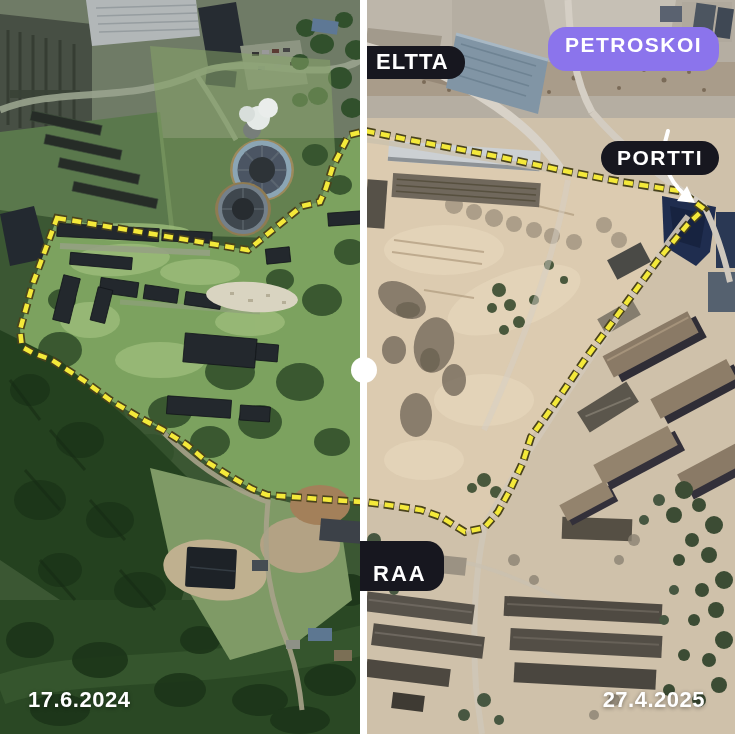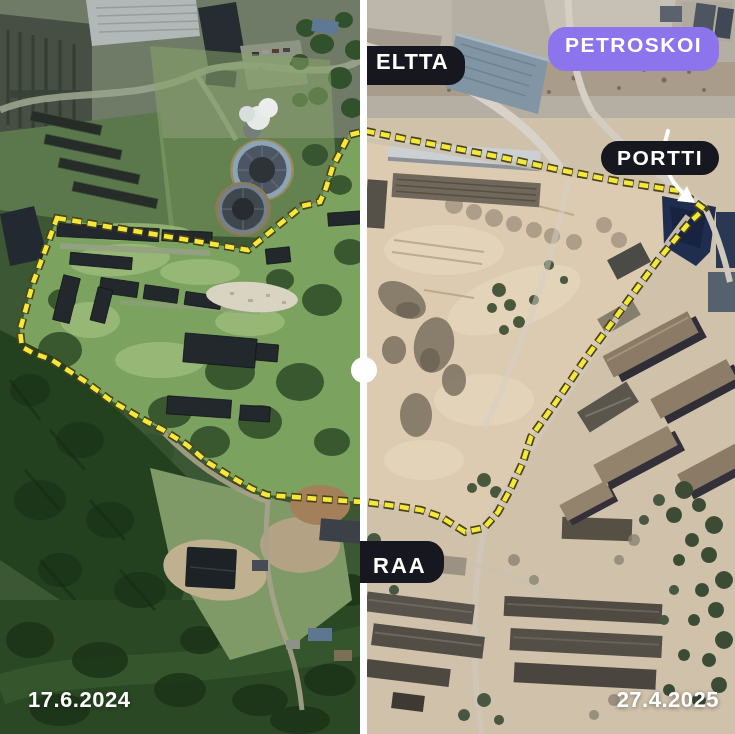--- a/index.html
+++ b/index.html
@@ -17,31 +17,31 @@
   .boundary-top{fill:none;stroke:var(--color-boundary_yellow,#f4e93a);stroke-width:4.6;stroke-dasharray:9 6.5;}
   .arrow-line{fill:none;stroke:var(--color-arrow,#fff);stroke-width:4;stroke-linecap:round;}
   .arrow-head{fill:var(--color-arrow,#fff);}
   .divider{position:absolute;left:360px;top:0;width:7px;height:734px;background:var(--color-divider,#fff);z-index:5;}
   .handle{position:absolute;left:351px;top:357px;width:26px;height:26px;border-radius:50%;
     background:var(--color-divider,#fff);z-index:6;}
   .badge{position:absolute;z-index:7;color:#fff;font-weight:700;white-space:nowrap;}
   .badge-dark{background:var(--color-dark_badge,#17171f);}
   .badge-purple{background:var(--color-city_badge,#8b74ec);}
   .badge-eltta{left:367px;top:46px;height:31px;line-height:31px;font-size:22px;letter-spacing:1px;
-    padding:0 16px 8px 9px;border-radius:0 16px 16px 0;}
+    padding:0 16px 2px 9px;border-radius:0 16px 16px 0;}
   .badge-petroskoi{left:548px;top:27px;height:44px;line-height:35px;font-size:21px;letter-spacing:1.5px;
     padding:0 17px;border-radius:18px;}
   .badge-portti{left:601px;top:96px;height:34px;line-height:34px;font-size:21px;letter-spacing:1.5px;
     padding:0 16px;border-radius:17px;margin-top:45px;}
   .badge-raa{left:360px;top:541px;height:34px;line-height:34px;font-size:22px;letter-spacing:2px;
-    padding:8px 17px 0 13px;border-radius:0 17px 17px 0;}
+    padding:16px 17px 0 13px;border-radius:0 17px 17px 0;}
   .date{position:absolute;z-index:7;color:#fff;font-size:22px;font-weight:600;letter-spacing:.5px;
     text-shadow:0 1px 4px rgba(0,0,0,.45);}
   .date-left{left:28px;top:687px;}
-  .date-right{right:16px;top:687px;text-align:right;}
+  .date-right{right:30px;top:687px;text-align:right;}
 </style>
 </head>
 <body>
 
 <div class="stage">
 
   <div class="pane pane-left">
     <svg width="364" height="734" viewBox="0 0 364 734">
       <rect width="364" height="734" fill="#3b5733"></rect>
 

